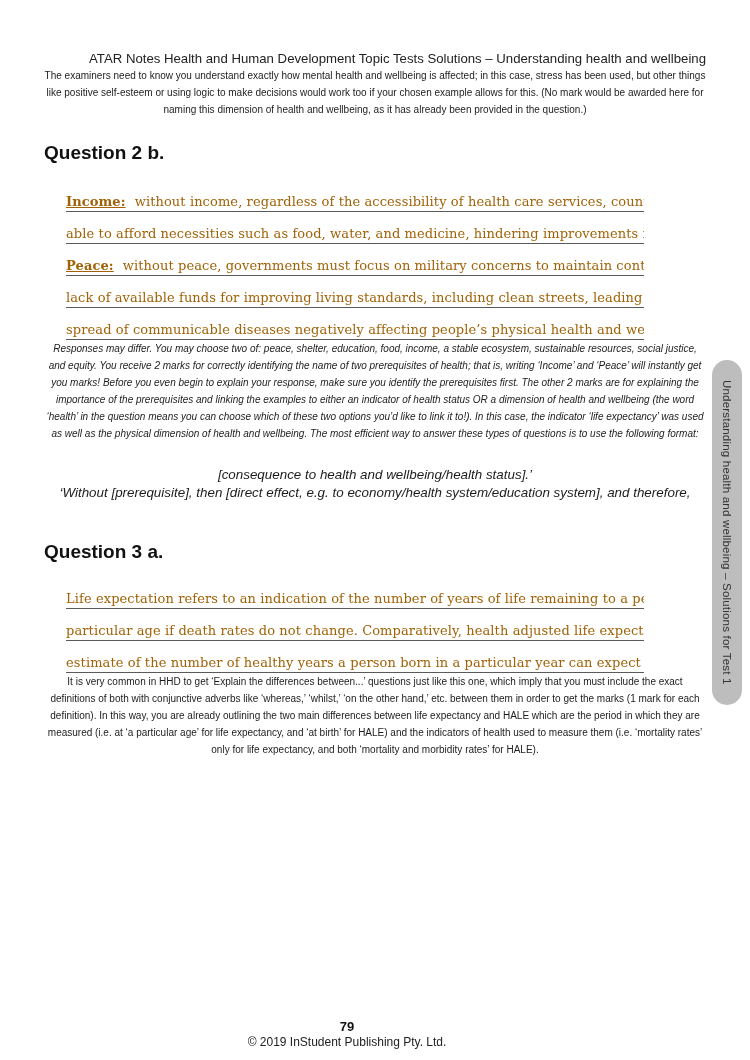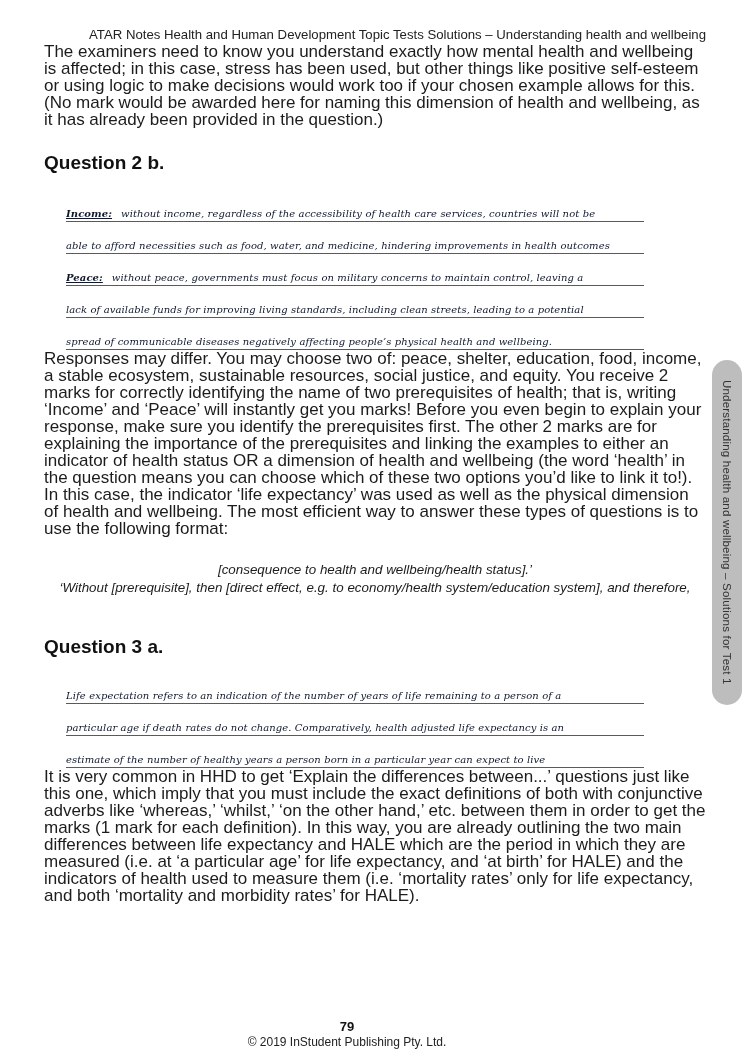--- a/index.html
+++ b/index.html
@@ -23,25 +23,26 @@
   }
   .content {
     padding: 26px 44px 0 44px;
     width: 662px;
   }
   .running-header {
     font-size: 13.2px;
     line-height: 17px;
     text-align: right;
     color: #222;
+    margin-top: 24px;
   }
   p.body-text {
-    font-size: 17px;
+    font-size: 10px;
     line-height: 17px;
-    text-align: left;
+    text-align: center;
     margin: 0;
     color: #1c1c1c;
   }
   .para-intro { margin-top: 20px; }
   .question-heading {
     font-size: 19px;
     font-weight: bold;
     margin: 0;
     color: #111;
   }
@@ -58,32 +59,31 @@
     height: 32px;
     border-bottom: 1px solid #5a5a5a;
     display: flex;
     align-items: flex-end;
     padding-bottom: 2px;
     white-space: nowrap;
     overflow: hidden;
   }
   .handwriting {
     font-family: "DejaVu Serif", cursive, serif;
-    font-style: italic;
-    font-size: 10px;
-    color: #0f172a;
+    font-size: 13px;
+    color: #a16207;
     letter-spacing: 0.1px;
   }
   .hw-label {
     font-weight: bold;
     text-decoration: underline;
     margin-right: 9px;
   }
   .hw-label:empty { margin-right: 0; }
-  .para-commentary { margin-top: 24px; }
+  .para-commentary { margin-top: 24px; font-style: italic; }
   .format-quote {
     margin-top: 24px;
     font-style: italic;
     font-size: 13.4px;
     line-height: 18px;
     text-align: center;
     color: #1c1c1c;
   }
   .para-closing { margin-top: 22px; }
   .chapter-tab {

